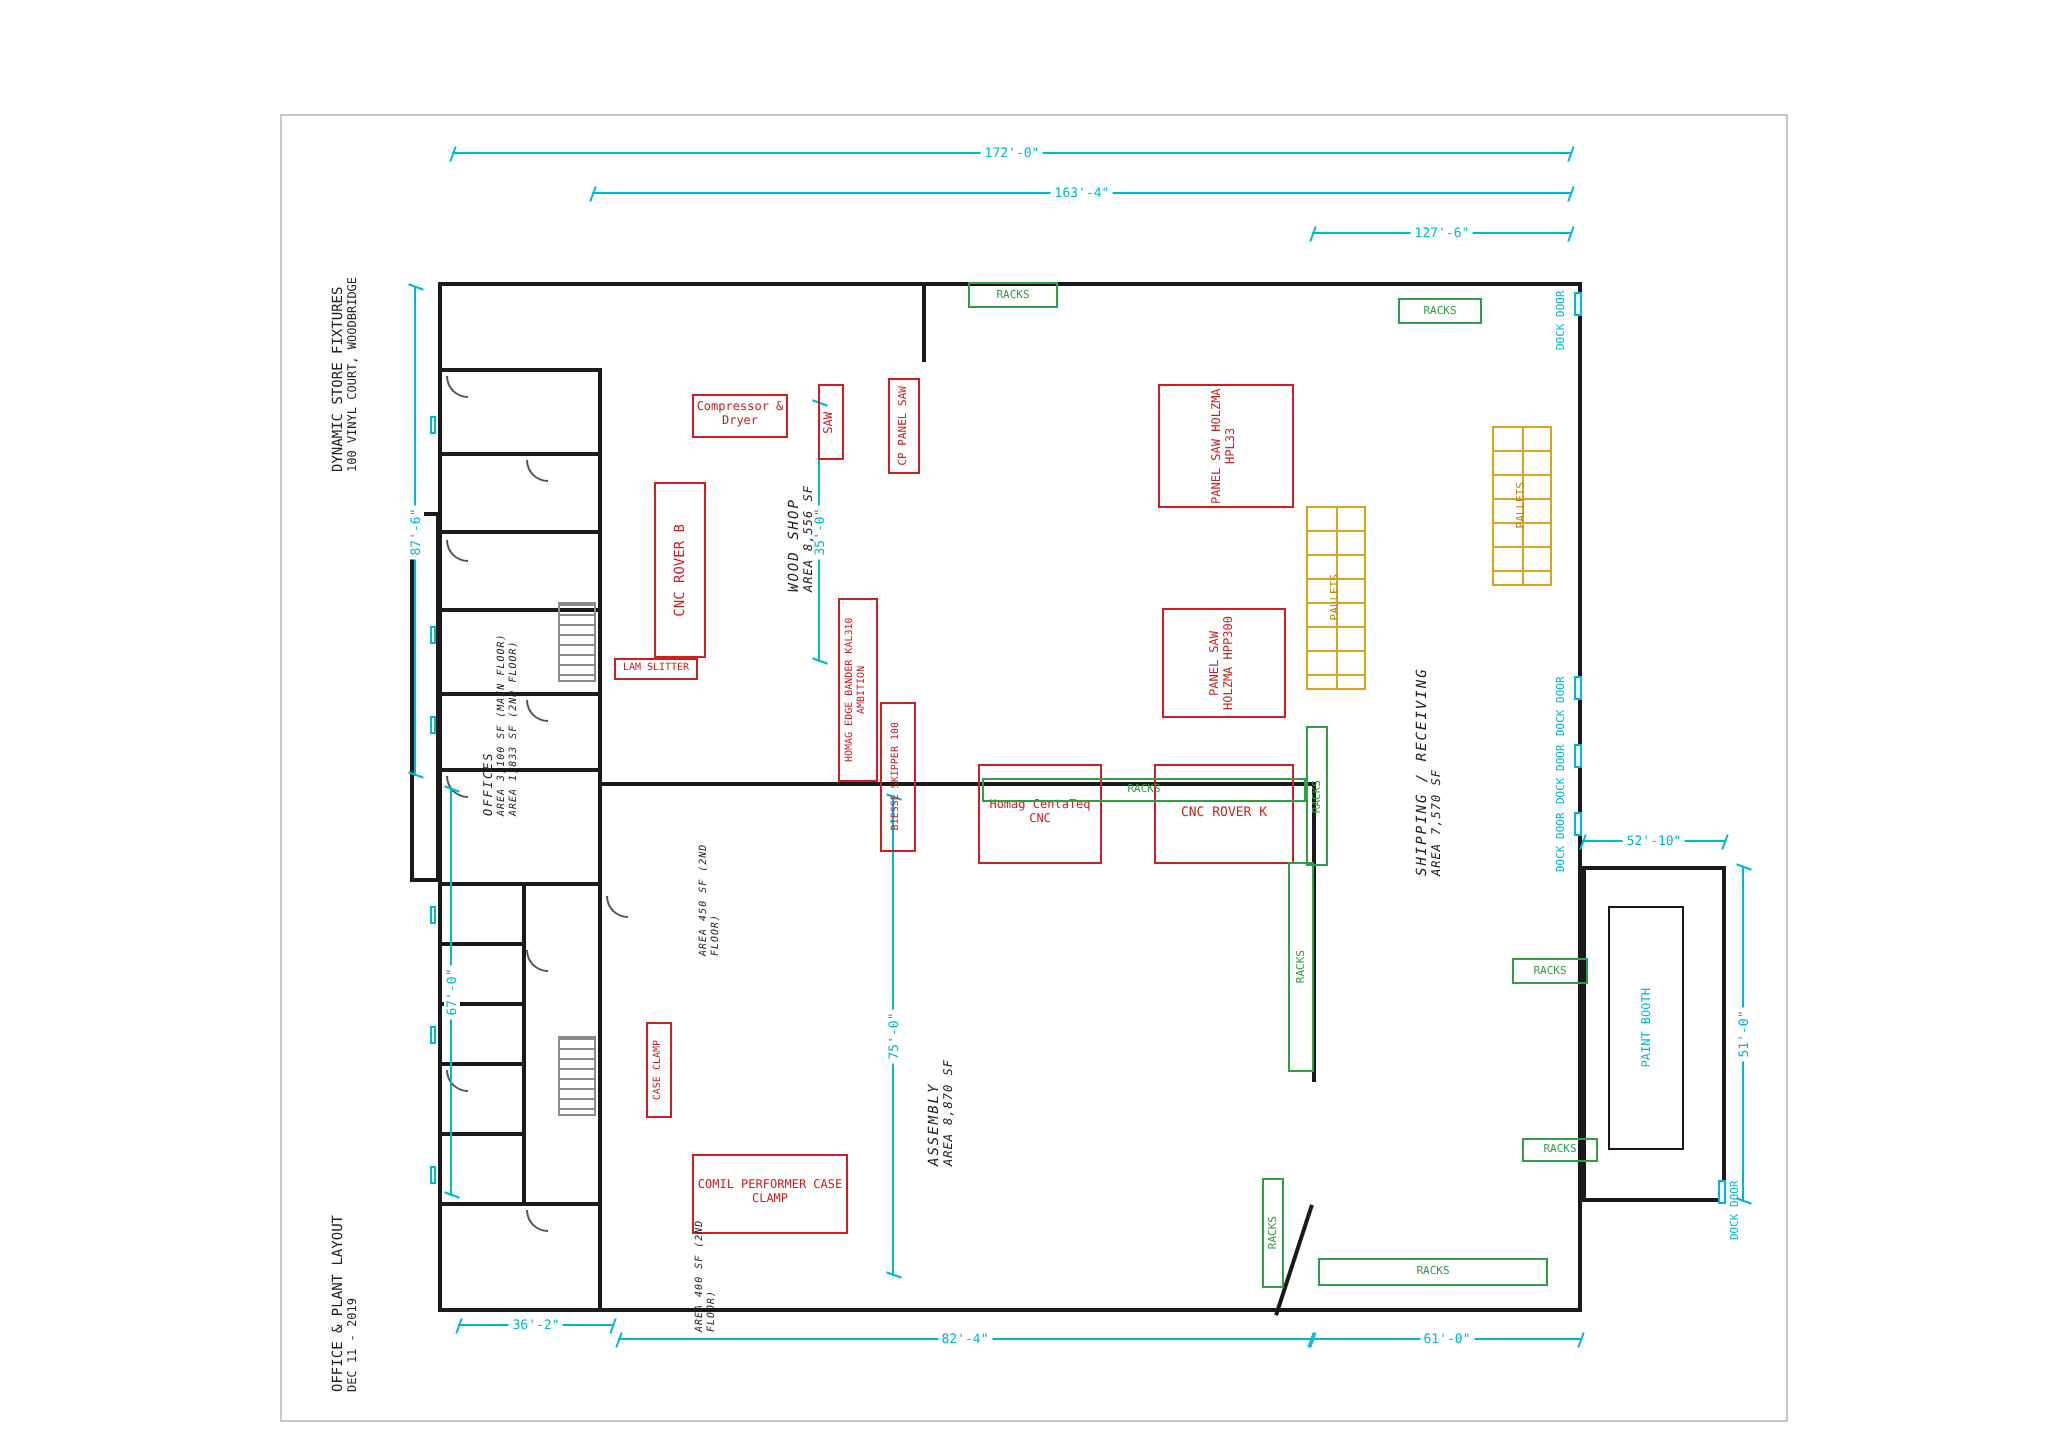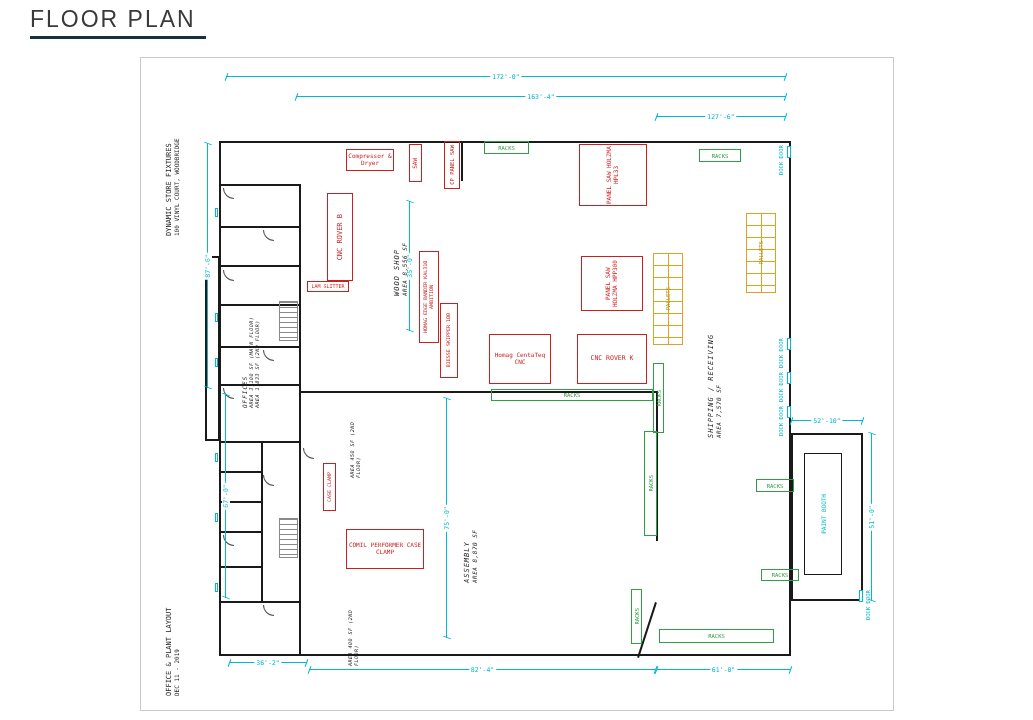--- a/index.html
+++ b/index.html
@@ -39,21 +39,21 @@
     color:#00b9d1;font-size:6.5px;padding:0 2px;white-space:nowrap;font-family:"DejaVu Sans Mono",monospace;}
   .vdim{position:absolute;width:0;border-left:1px solid #00b9d1;}
   .vdim:before,.vdim:after{content:"";position:absolute;left:-4px;width:8px;height:1px;background:#00b9d1;transform:rotate(20deg);}
   .vdim:before{top:0;} .vdim:after{bottom:0;}
   .vdimlabel{position:absolute;top:50%;left:0;transform:translate(-50%,-50%) rotate(-90deg);background:#fff;
     color:#00b9d1;font-size:6.5px;padding:0 2px;white-space:nowrap;font-family:"DejaVu Sans Mono",monospace;}
 
   
   .eq{position:absolute;border:1px solid #cc1f1f;color:#cc1f1f;display:flex;align-items:center;
     justify-content:center;text-align:center;font-size:6px;line-height:1.15;
-    font-family:"DejaVu Sans Mono",monospace;background:#fff0;}
+    font-family:"DejaVu Sans Mono",monospace;background:#fff0;margin-top:48px;}
   
   .rack{position:absolute;border:1px solid #2f9e44;color:#2f9e44;display:flex;align-items:center;
     justify-content:center;font-size:5.5px;font-family:"DejaVu Sans Mono",monospace;}
   
   .pallet{position:absolute;border:1px solid #d9a520;color:#b8890f;display:flex;align-items:center;justify-content:center;
     font-size:5.5px;font-family:"DejaVu Sans Mono",monospace;
     background:
       repeating-linear-gradient(to bottom,transparent 0 11px,#d9a520 11px 12px),
       repeating-linear-gradient(to right,transparent 0 14px,#d9a520 14px 15px);}
   
@@ -61,21 +61,20 @@
   .area-sf{font-size:6px;color:#222;letter-spacing:0.5px;font-style:italic;}
   .area-tiny{font-size:5px;color:#222;letter-spacing:0.5px;font-style:italic;}
   
   .cyan{color:#00b9d1;}
 </style>
 </head>
 <body>
 
 <div class="page">
 
-  <div class="page-title">FLOOR PLAN</div>
 
   <div class="sheet">
 
     <div class="vblock ann" style="left:24px;top:18px;height:160px;">
       <div style="font-size:7px;color:#222;">DYNAMIC STORE FIXTURES</div>
       <div style="font-size:6px;color:#222;">100 VINYL COURT, WOODBRIDGE</div>
     </div>
     <div class="vblock ann" style="left:24px;top:478px;height:160px;">
       <div style="font-size:7px;color:#222;">OFFICE &amp; PLANT LAYOUT</div>
       <div style="font-size:6px;color:#222;">DEC 11 - 2019</div>

